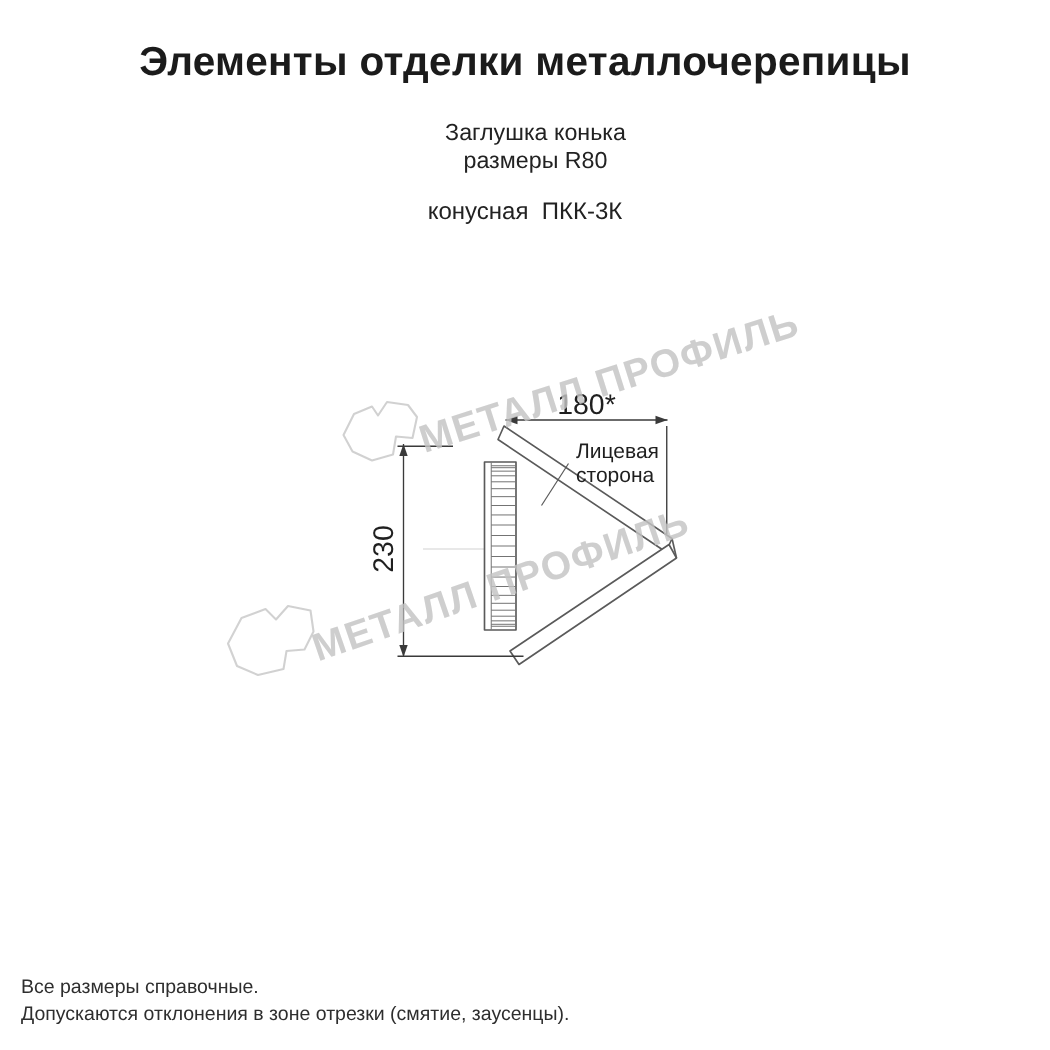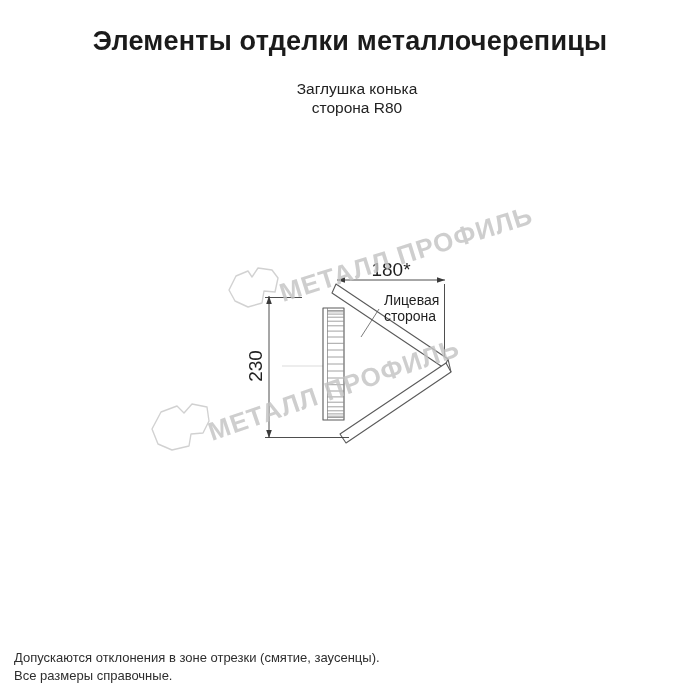--- a/index.html
+++ b/index.html
@@ -42,23 +42,24 @@
 </style>
 </head>
 <body>
 
 <div class="page">
 
   <h1 class="page-title">Элементы отделки металлочерепицы</h1>
 
   <div class="subtitle">
     <div>Заглушка конька</div>
-    <div>сторона R80</div>
+    <div>размеры R80</div>
   </div>
 
+  <div class="product-code">конусная  ПКК-3К</div>
 
   <svg class="drawing" viewBox="0 0 700 700" xmlns="http://www.w3.org/2000/svg">
 
     <g class="obj">
       <line class="centerline" x1="282" y1="366" x2="332" y2="366"></line>
       <rect class="face" x="323" y="308" width="21" height="112"></rect>
       <line class="innerline" x1="327.5" y1="308" x2="327.5" y2="420"></line>
       <g class="ribs">
           <line x1="327.5" x2="343.5" y1="310.5" y2="310.5"></line>
           <line x1="327.5" x2="343.5" y1="311.8" y2="311.8"></line>
@@ -116,17 +117,17 @@
       <path d="M229,290 L236,276 L248,271 L252,277 L258,268 L272,270 L278,278 L275,292 L264,291 L262,303 L248,307 L235,301 Z"></path>
       <text transform="translate(283,302) rotate(-17.5)" fill="#c4c4c4">МЕТАЛЛ ПРОФИЛЬ</text>
     </g>
     <g class="wm">
       <path d="M152,429 L161,412 L177,406 L184,413 L192,404 L207,407 L209,421 L203,433 L191,434 L189,446 L172,450 L158,444 Z"></path>
       <text transform="translate(212,441) rotate(-19)" fill="#c4c4c4">МЕТАЛЛ ПРОФИЛЬ</text>
     </g>
   </svg>
 
   <div class="footer">
+    <div>Все размеры справочные.</div>
     <div>Допускаются отклонения в зоне отрезки (смятие, заусенцы).</div>
-    <div>Все размеры справочные.</div>
   </div>
 
 </div>
 
 </body></html>

